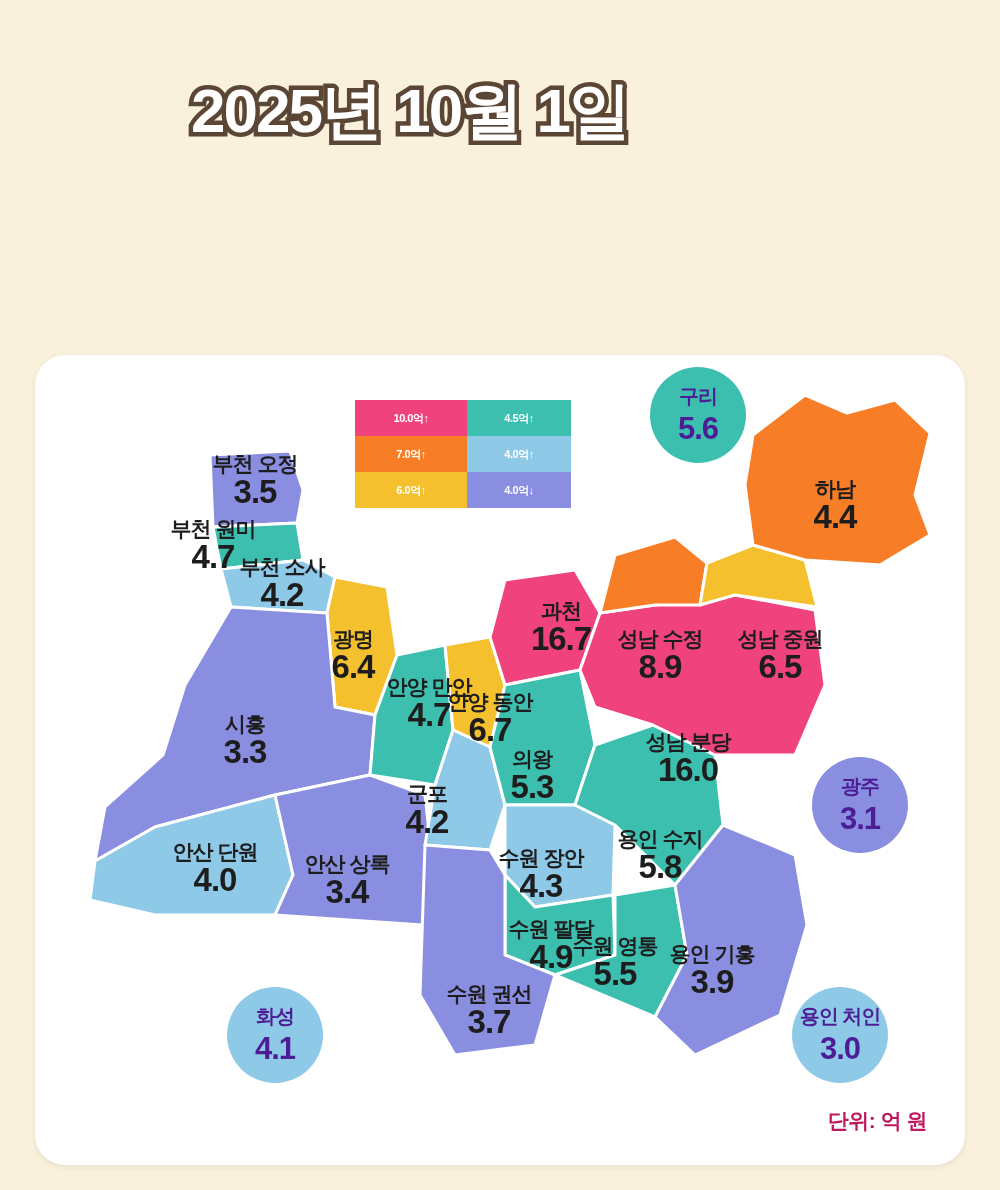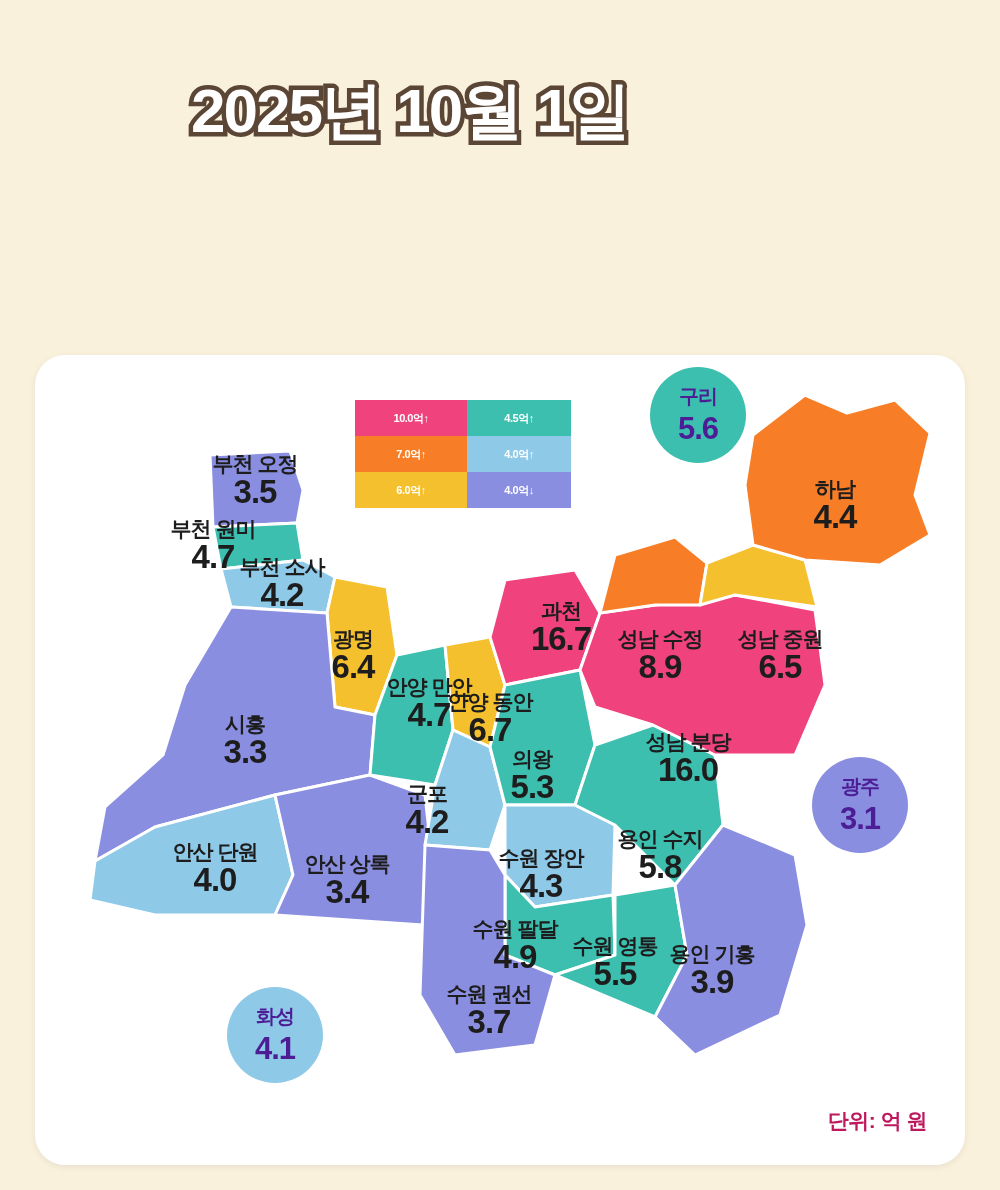--- a/index.html
+++ b/index.html
@@ -261,21 +261,21 @@
     <span class="vl">4.0</span>
   </div>
   <div class="rlabel" style="left:312px; top:525px;">
     <span class="nm">안산 상록</span>
     <span class="vl">3.4</span>
   </div>
   <div class="rlabel" style="left:506px; top:519px;">
     <span class="nm">수원 장안</span>
     <span class="vl">4.3</span>
   </div>
-  <div class="rlabel" style="left:480px; top:590px;">
+  <div class="rlabel" style="left:516px; top:590px;">
     <span class="nm">수원 팔달</span>
     <span class="vl">4.9</span>
   </div>
   <div class="rlabel" style="left:454px; top:655px;">
     <span class="nm">수원 권선</span>
     <span class="vl">3.7</span>
   </div>
   <div class="rlabel" style="left:580px; top:607px;">
     <span class="nm">수원 영통</span>
     <span class="vl">5.5</span>
@@ -310,15 +310,19 @@
     <span class="vl">5.6</span>
   </div>
   <div class="bubble" style="left:825px; top:450px; background:#8a8ee0;">
     <span class="nm">광주</span>
     <span class="vl">3.1</span>
   </div>
   <div class="bubble" style="left:240px; top:680px; background:#8fc9e8;">
     <span class="nm">화성</span>
     <span class="vl">4.1</span>
   </div>
+  <div class="bubble" style="left:805px; top:680px; background:#8fc9e8;">
+    <span class="nm">용인 처인</span>
+    <span class="vl">3.0</span>
+  </div>
 
   <div class="unit-note">단위: 억 원</div>
 </div>
 
 </body></html>

